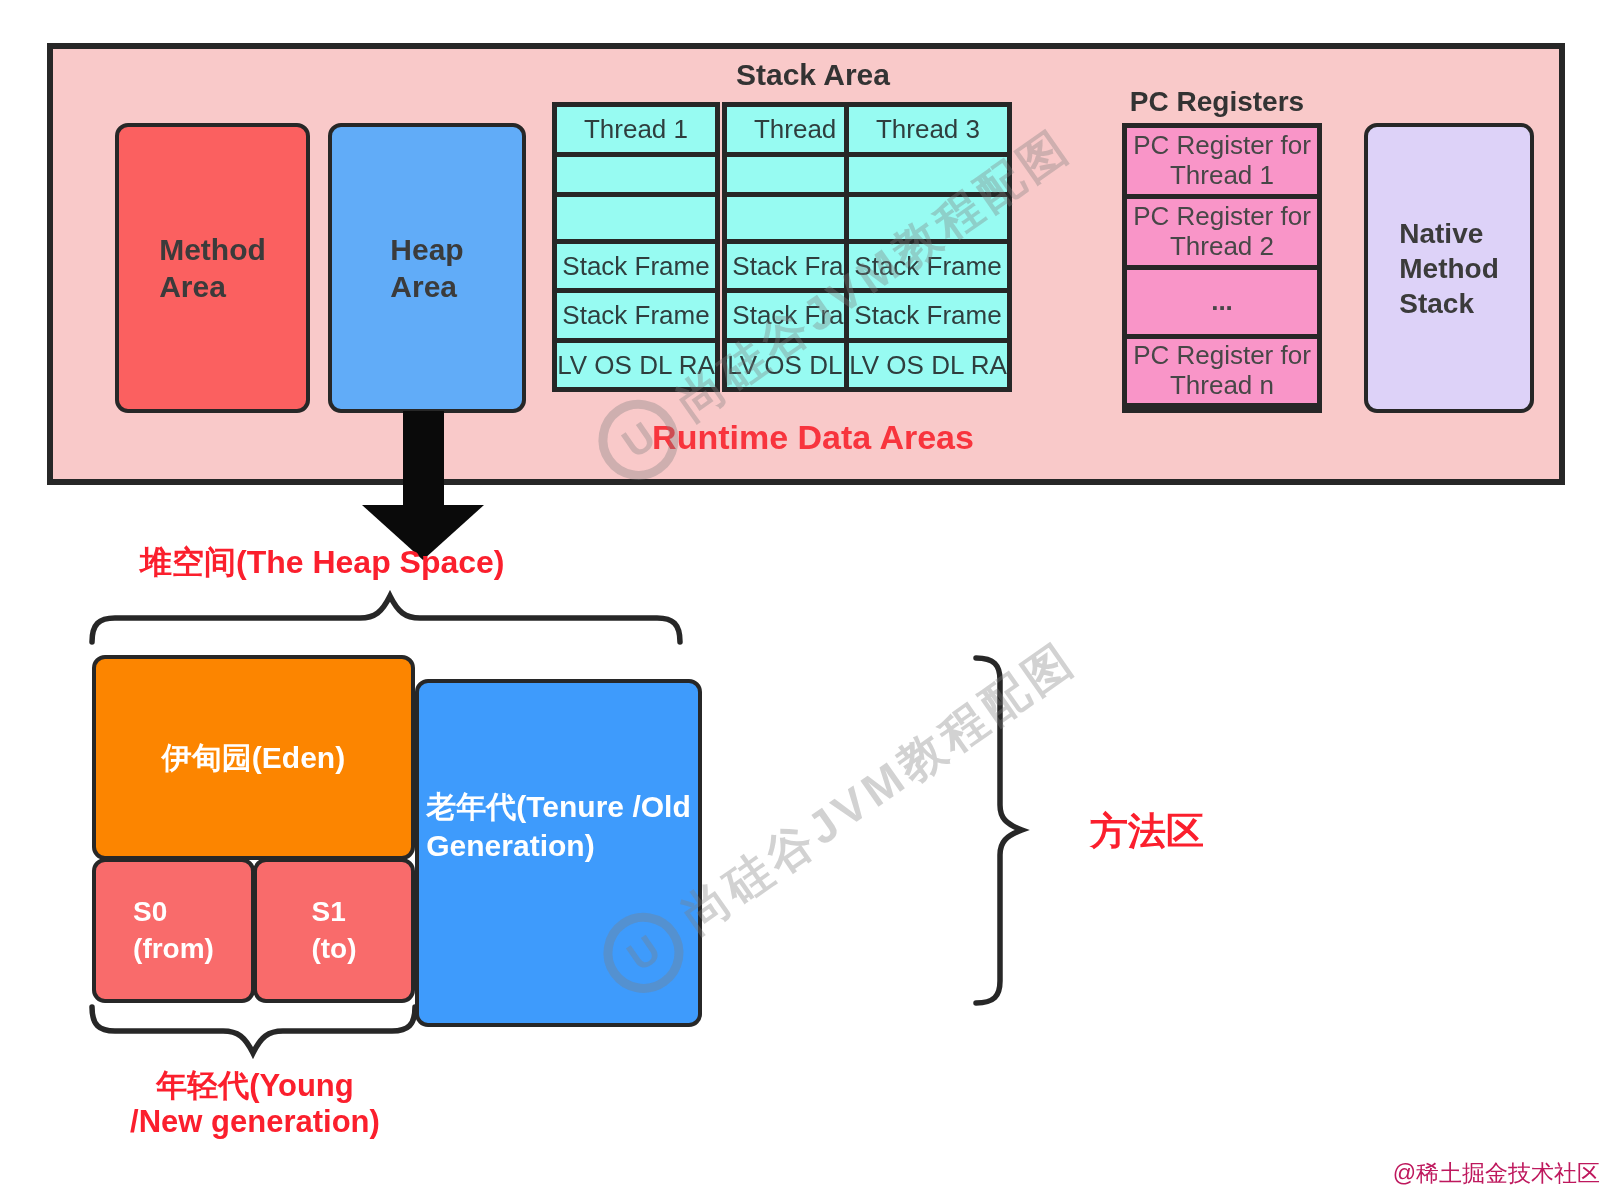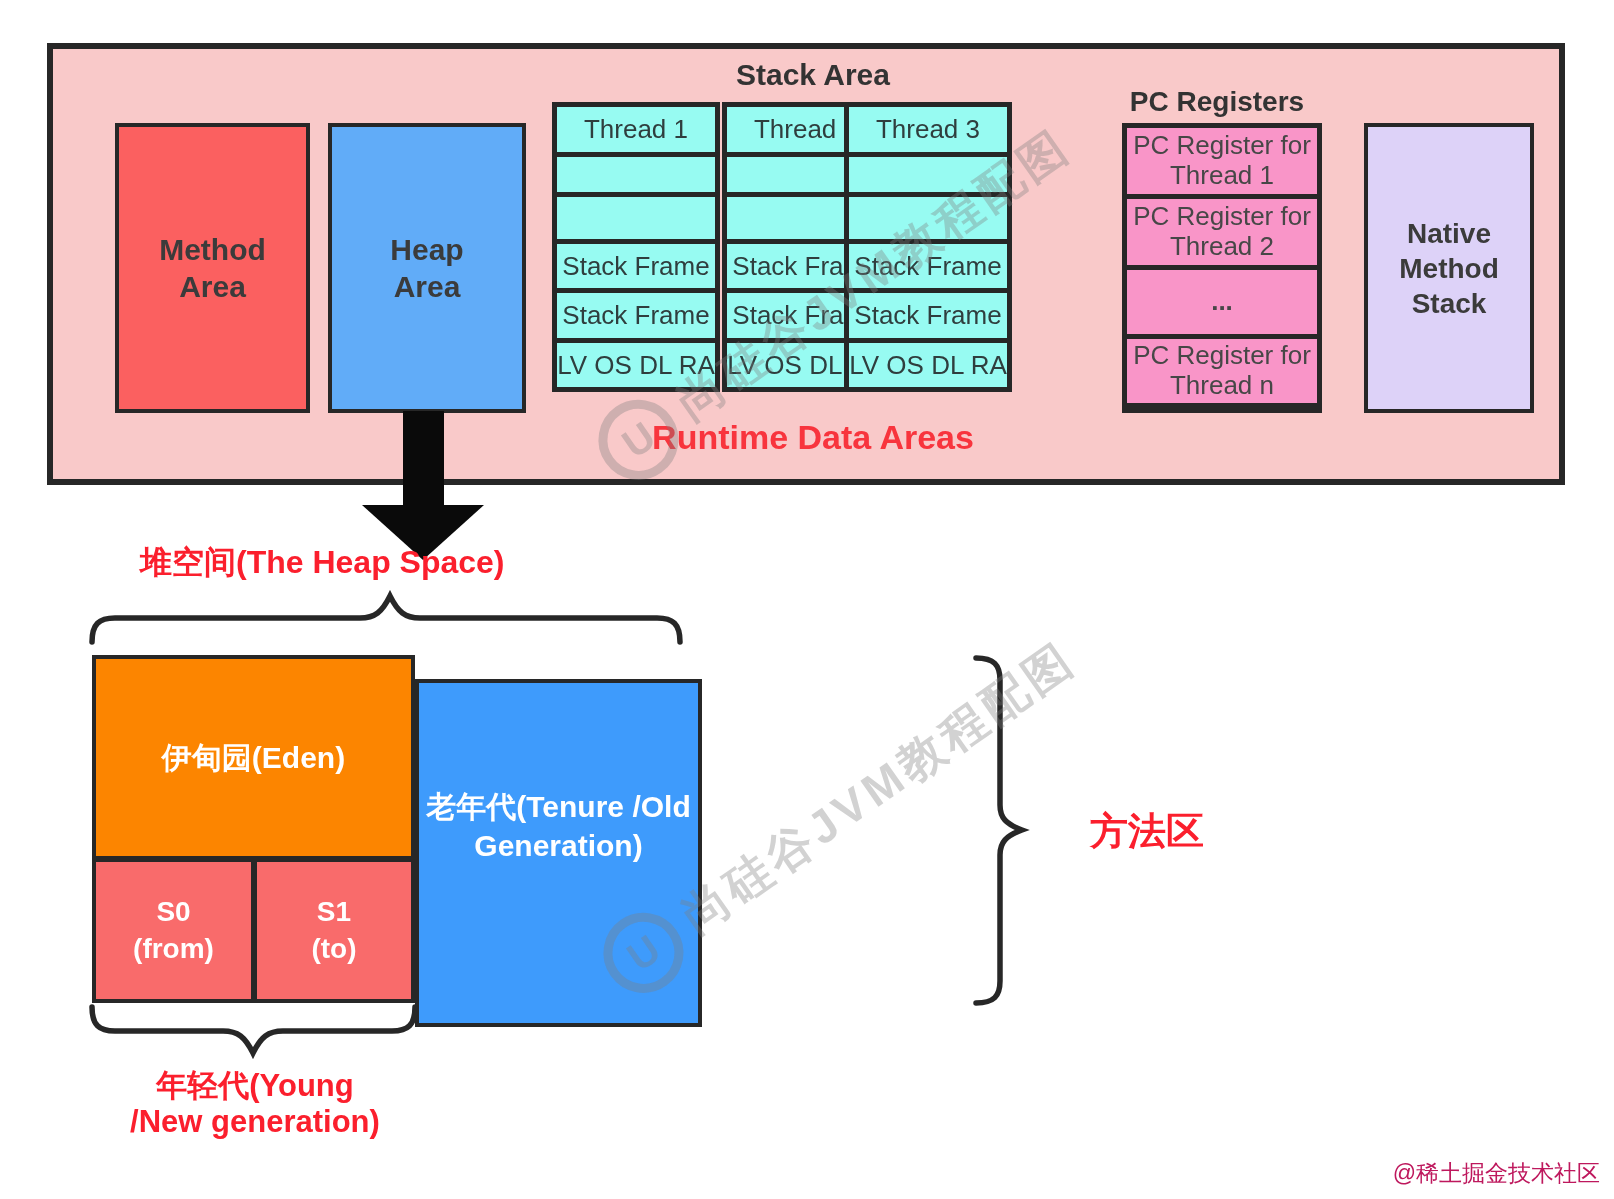--- a/index.html
+++ b/index.html
@@ -1,20 +1,20 @@
 <!DOCTYPE html>
 <html><head>
 <meta charset="utf-8">
 <style>
   html,body{margin:0;padding:0;background:#ffffff;}
   body{font-family:"Liberation Sans","DejaVu Sans",sans-serif;}
   #stage{position:relative;width:1614px;height:1199px;background:#ffffff;overflow:hidden;}
   .abs{position:absolute;}
   .preline{white-space:pre-line;}
-  .center{display:flex;align-items:center;justify-content:center;text-align:center;}
+  .center{display:flex;align-items:center;justify-content:center;border-radius:13px;}
 
   
   .runtime-box{left:47px;top:43px;width:1506px;height:430px;background:#F9C9C9;border:6px solid #272727;}
   .section-title{font-weight:bold;color:#333;font-size:30px;text-align:center;}
   .mem-box{border:4px solid #272727;font-weight:bold;color:#3b3b3b;font-size:30px;line-height:1.25;}
   .method-area{left:115px;top:123px;width:187px;height:282px;background:#FB6060;}
   .heap-area{left:328px;top:123px;width:190px;height:282px;background:#61ACF8;}
   .native-stack{left:1364px;top:123px;width:162px;height:282px;background:#DDD2F8;}
 
   .stack-col{top:102px;width:158px;height:280px;border:5px solid #272727;background:#272727;

